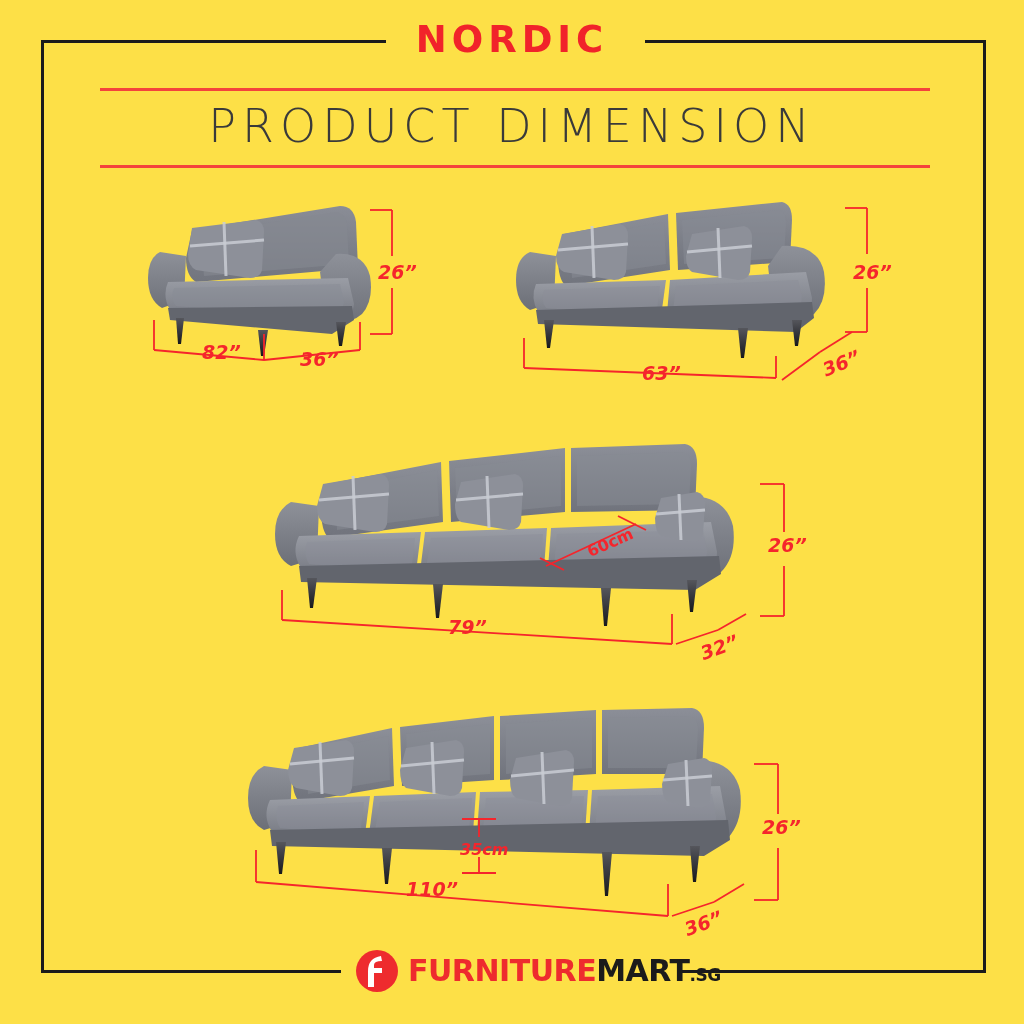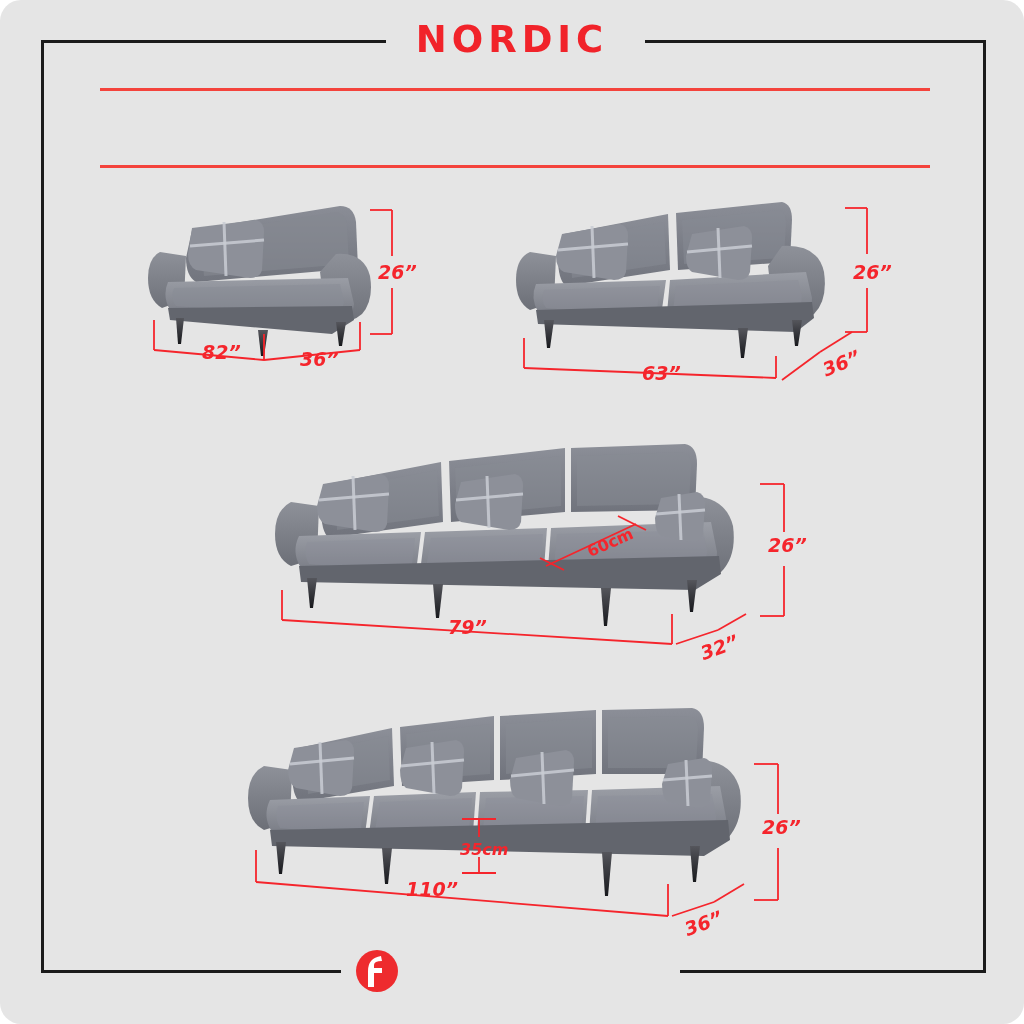--- a/index.html
+++ b/index.html
@@ -1,19 +1,19 @@
 <!DOCTYPE html>
 <html><head>
 <meta charset="utf-8">
 <style>
   html,body{margin:0;padding:0;background:#fff;}
   body{width:1024px;height:1024px;position:relative;overflow:hidden;
        font-family:"Liberation Sans","DejaVu Sans",sans-serif;}
 
-  .page{position:absolute;inset:0;background:#e5e5e5;border-radius:21px;}
+  .page{position:absolute;inset:0;background:#fde047;}
 
   
   .frame-left,.frame-right{position:absolute;width:3px;background:#1b1b1b;}
   .frame-left{left:41px;top:40px;height:933px;}
   .frame-right{left:983px;top:40px;height:933px;}
   .frame-top-l,.frame-top-r,.frame-bot-l,.frame-bot-r{position:absolute;height:3px;background:#1b1b1b;}
   .frame-top-l{left:41px;top:40px;width:345px;}
   .frame-top-r{left:645px;top:40px;width:341px;}
   .frame-bot-l{left:41px;top:970px;width:300px;}
   .frame-bot-r{left:680px;top:970px;width:306px;}
@@ -58,20 +58,21 @@
 
   <div class="frame-top-l"></div>
   <div class="frame-top-r"></div>
   <div class="frame-left"></div>
   <div class="frame-right"></div>
   <div class="frame-bot-l"></div>
   <div class="frame-bot-r"></div>
 
   <div class="brand">NORDIC</div>
   <div class="rule rule-top"></div>
+  <div class="title">PRODUCT DIMENSION</div>
   <div class="rule rule-bot"></div>
 
   <div class="sofa" style="left:140px;top:196px;">
     <svg width="245" height="160" viewBox="0 0 245 160">
       <defs>
         <linearGradient id="gBodyA" x1="0" y1="0" x2="0" y2="1">
           <stop offset="0" stop-color="#8e9199"></stop>
             <stop offset="1" stop-color="#6e7179"></stop>
         </linearGradient>
         <linearGradient id="gBackA" x1="0" y1="0" x2="0" y2="1">
@@ -426,15 +427,16 @@
   </div>
   <div class="dlabel" style="left:762px;top:816px;">26”</div>
 
   <div class="logo">
     <span class="logo-mark">
       <svg width="44" height="44" viewBox="0 0 44 44">
         <circle cx="22" cy="22" r="21" fill="#ee2b2e"></circle>
         <path d="M26 7 Q13 9 13 22 L13 38 L19 38 L19 24 L27 24 L27 19 L19 19 L19 16 Q19 12 27 12 Z" fill="#ffffff"></path>
       </svg>
     </span>
+    <span class="logo-text"><span class="lt-red">FURNITURE</span><span class="lt-dark">MART</span><span class="lt-sg">.SG</span></span>
   </div>
 
 </div>
 
 </body></html>

